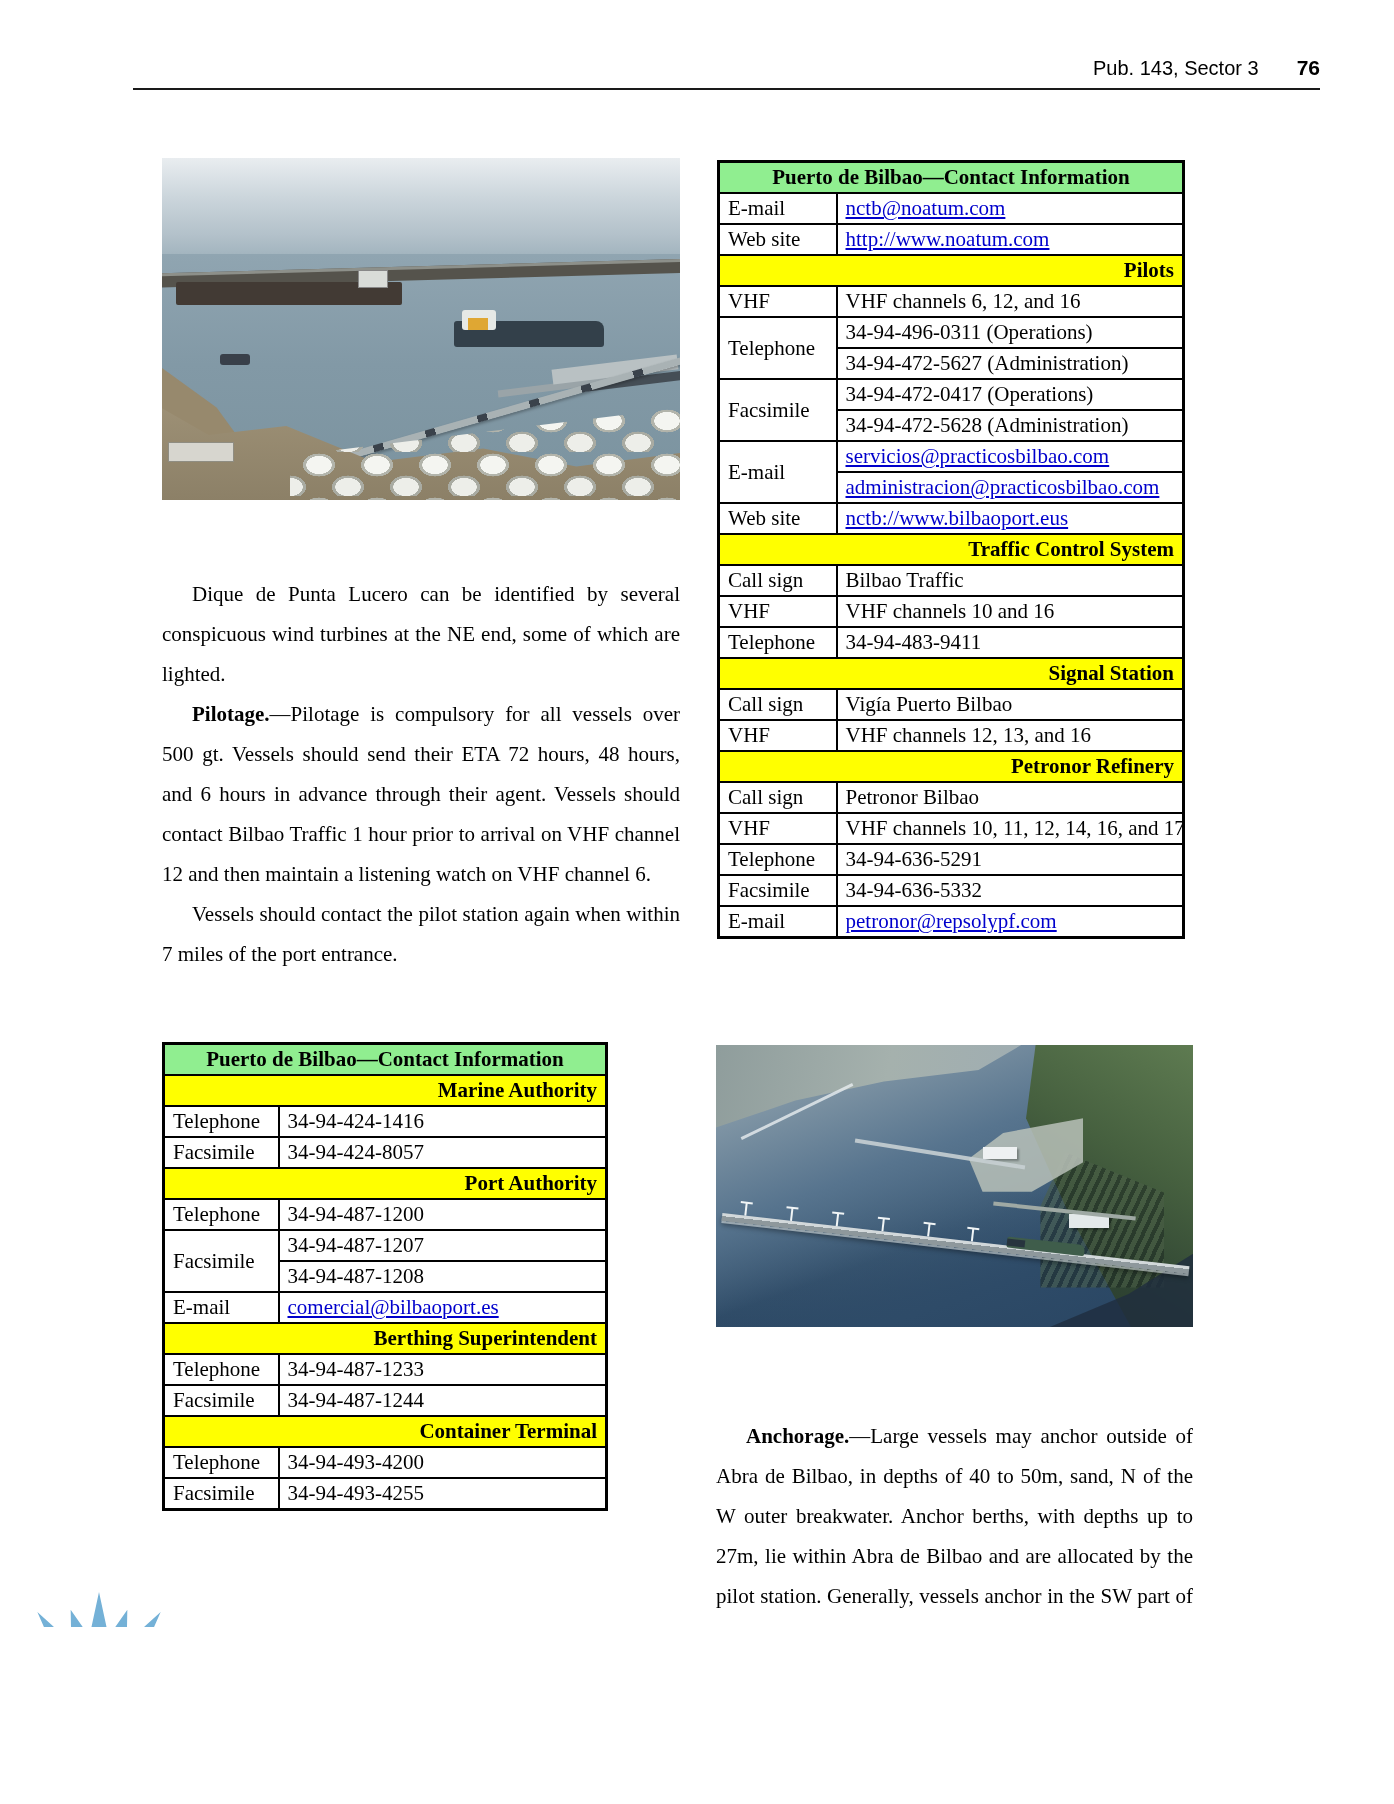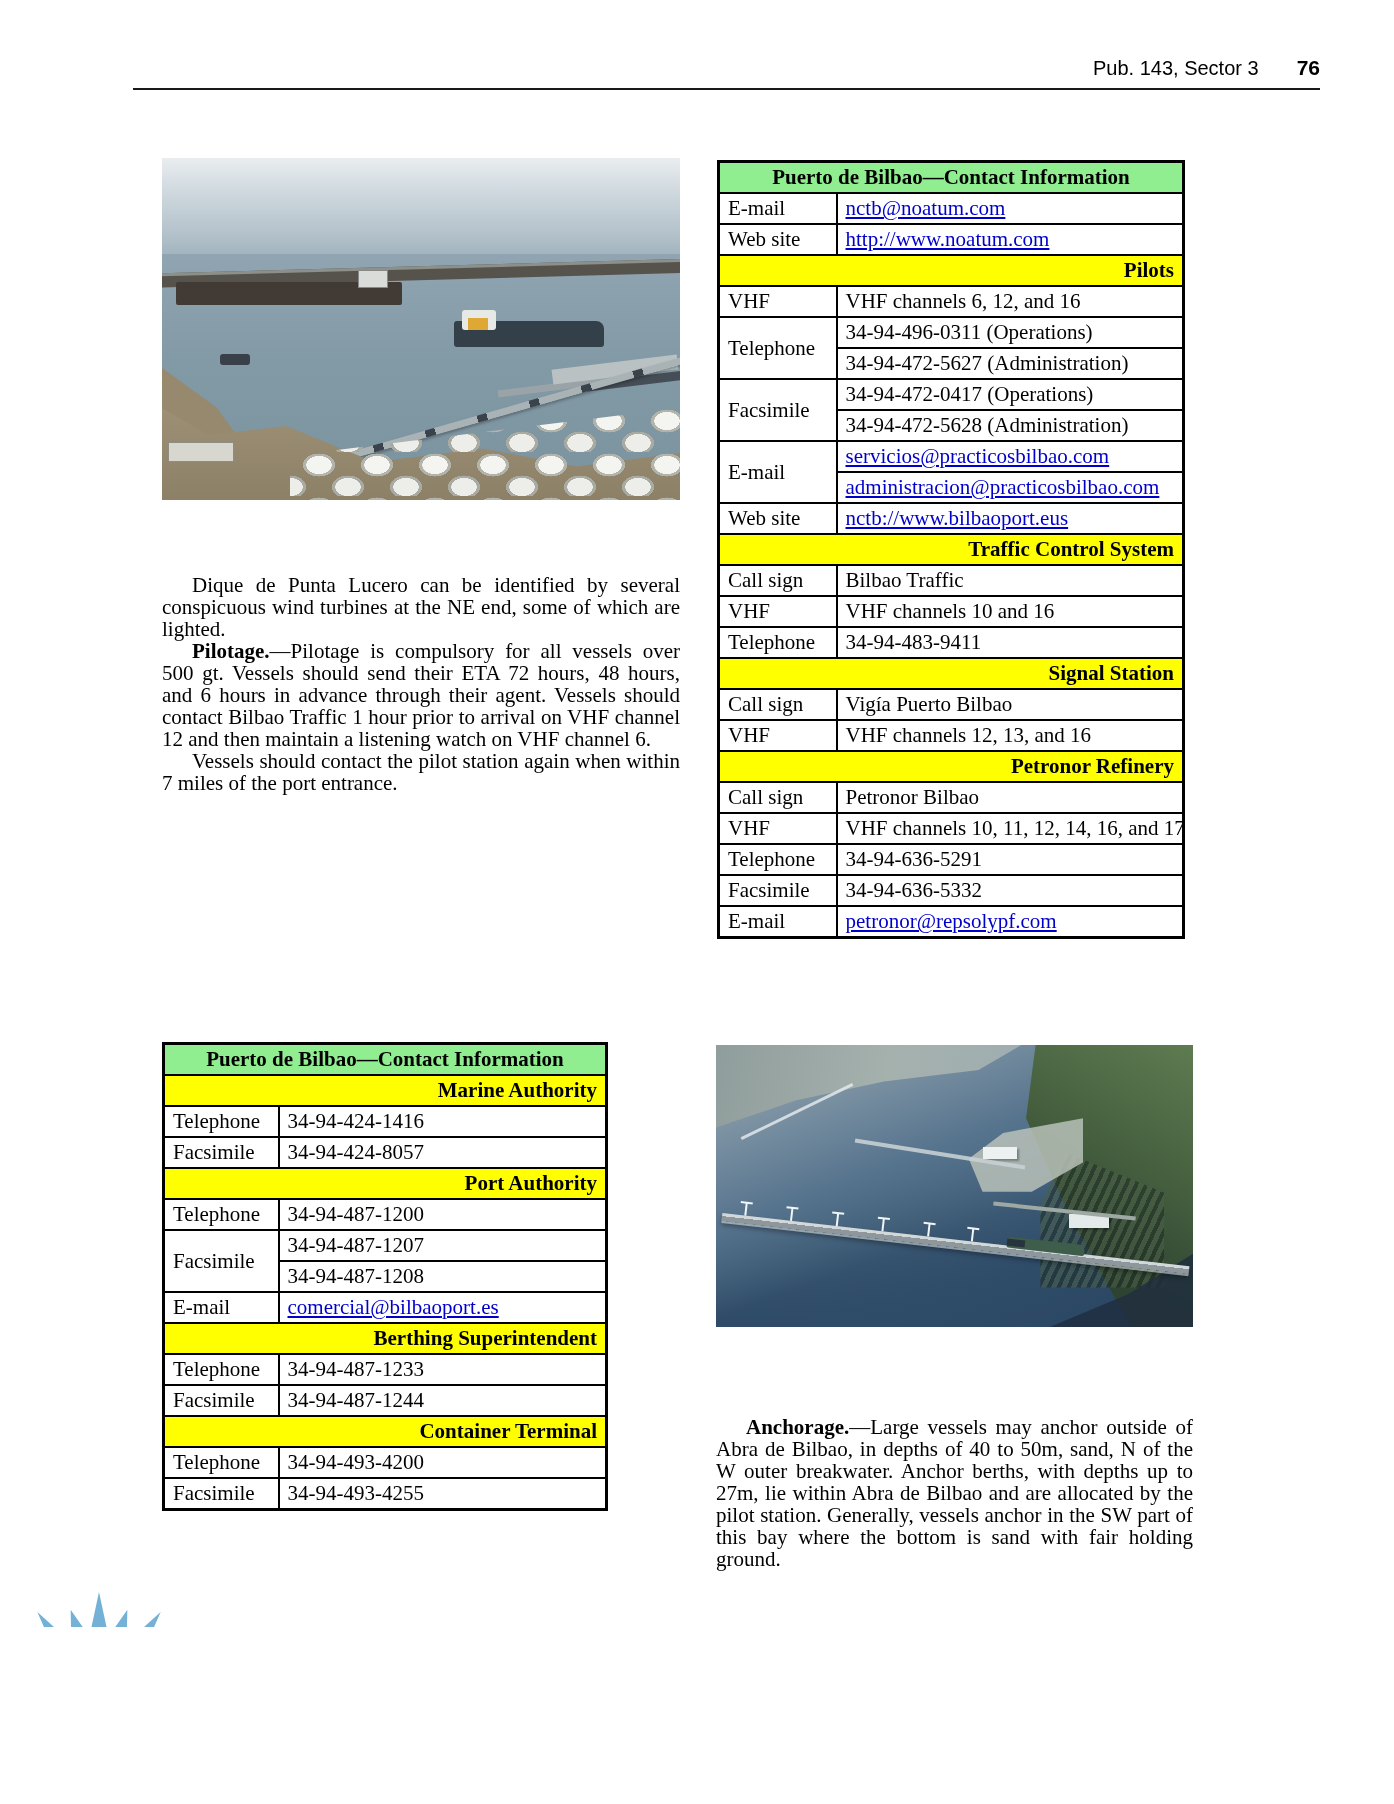--- a/index.html
+++ b/index.html
@@ -13,21 +13,21 @@
   
   .pg-header{position:absolute;top:56px;left:133px;width:1187px;text-align:right;
              font-family:"Liberation Sans","DejaVu Sans",sans-serif;font-size:20px;}
   .pg-header .pgnum{font-weight:bold;font-size:21px;margin-left:38px;}
   .rule{position:absolute;top:88px;left:133px;width:1187px;height:2px;background:#1a1a1a;}
 
   
   .caption{font-weight:bold;font-size:21px;text-align:center;}
   .cap-left{left:162px;top:543px;width:518px;}
   .cap-right{left:716px;top:1372px;width:477px;}
-  .textcol{font-size:21px;line-height:22px;text-align:justify;}
+  .textcol{font-size:21px;line-height:40px;text-align:justify;}
   .text-left{left:162px;top:574px;width:518px;}
   .text-right{left:716px;top:1416px;width:477px;}
   .para{margin:0;text-indent:30px;}
   .para b{font-weight:bold;}
 
   
   table.ctable{border-collapse:collapse;border:3px solid #000;table-layout:fixed;
                font-size:21px;background:#fff;}
   table.ctable td{border:2px solid #000;padding:1px 8px;height:27px;vertical-align:middle;
                   overflow:hidden;white-space:nowrap;}

